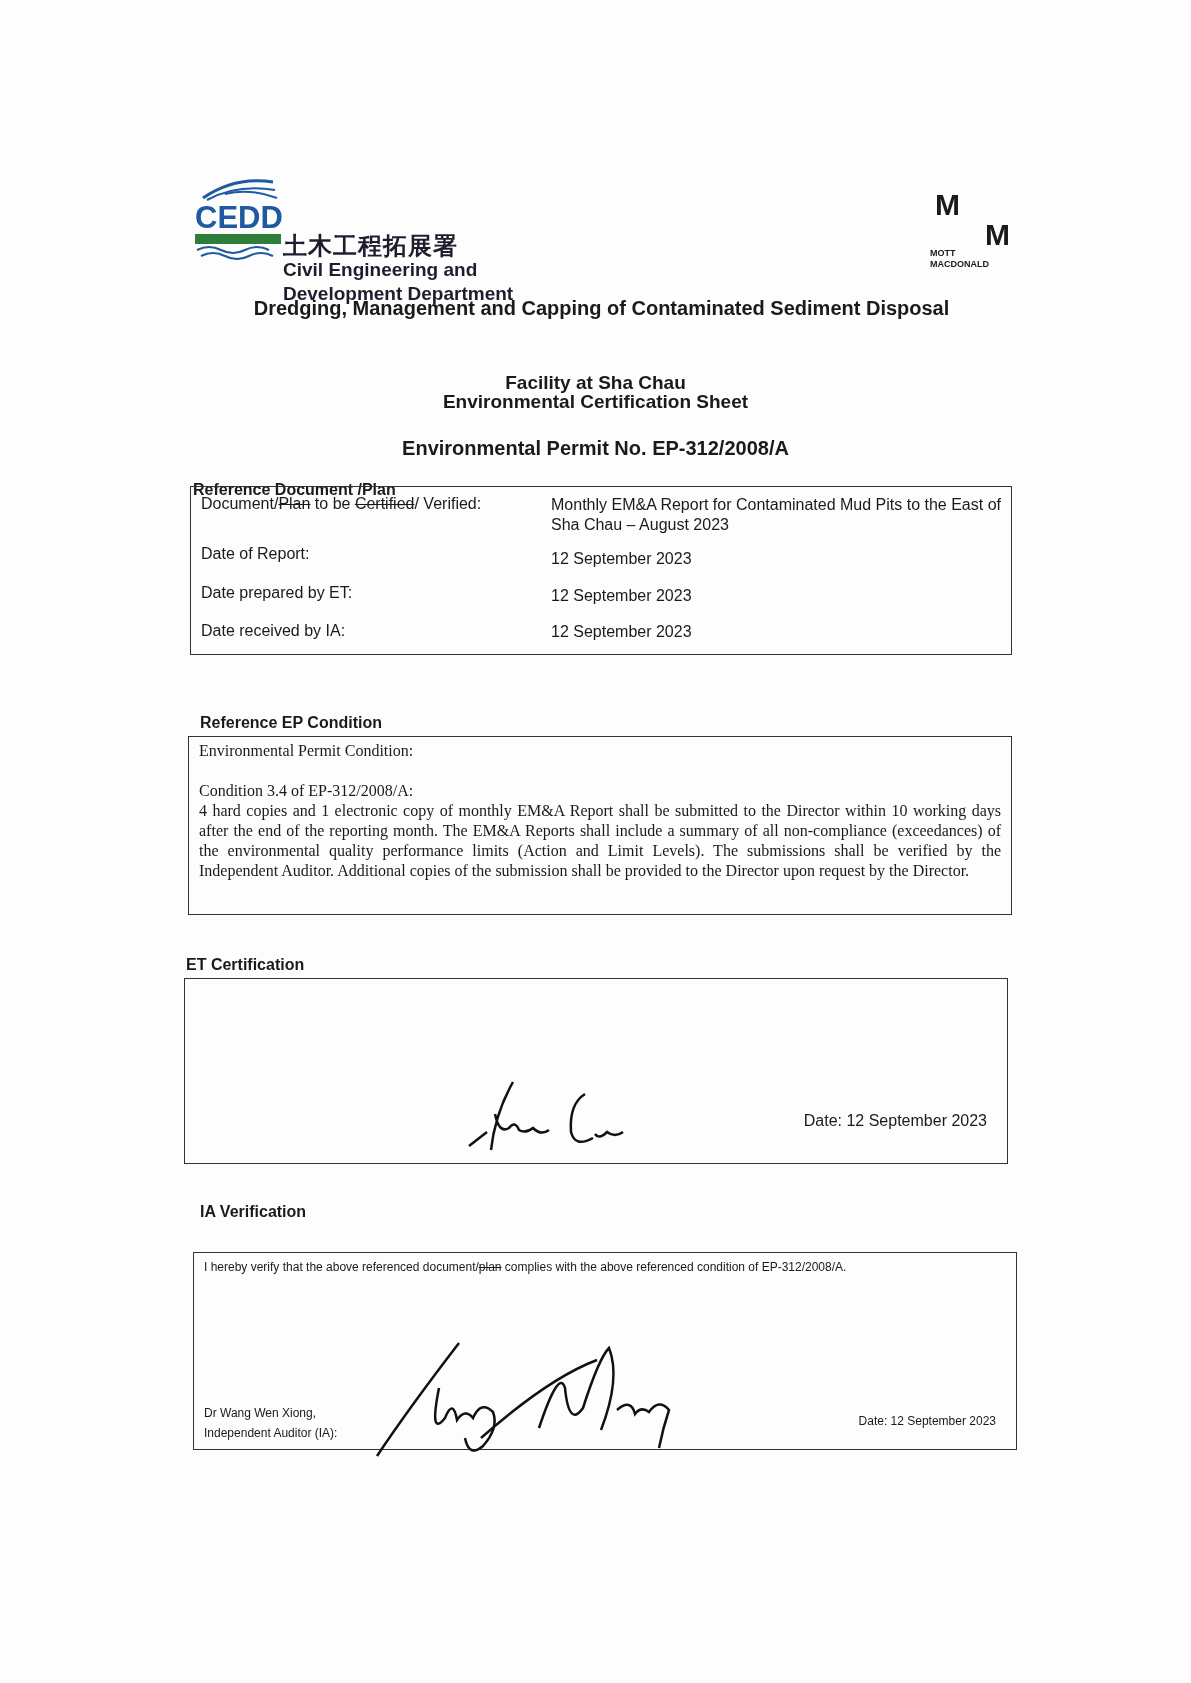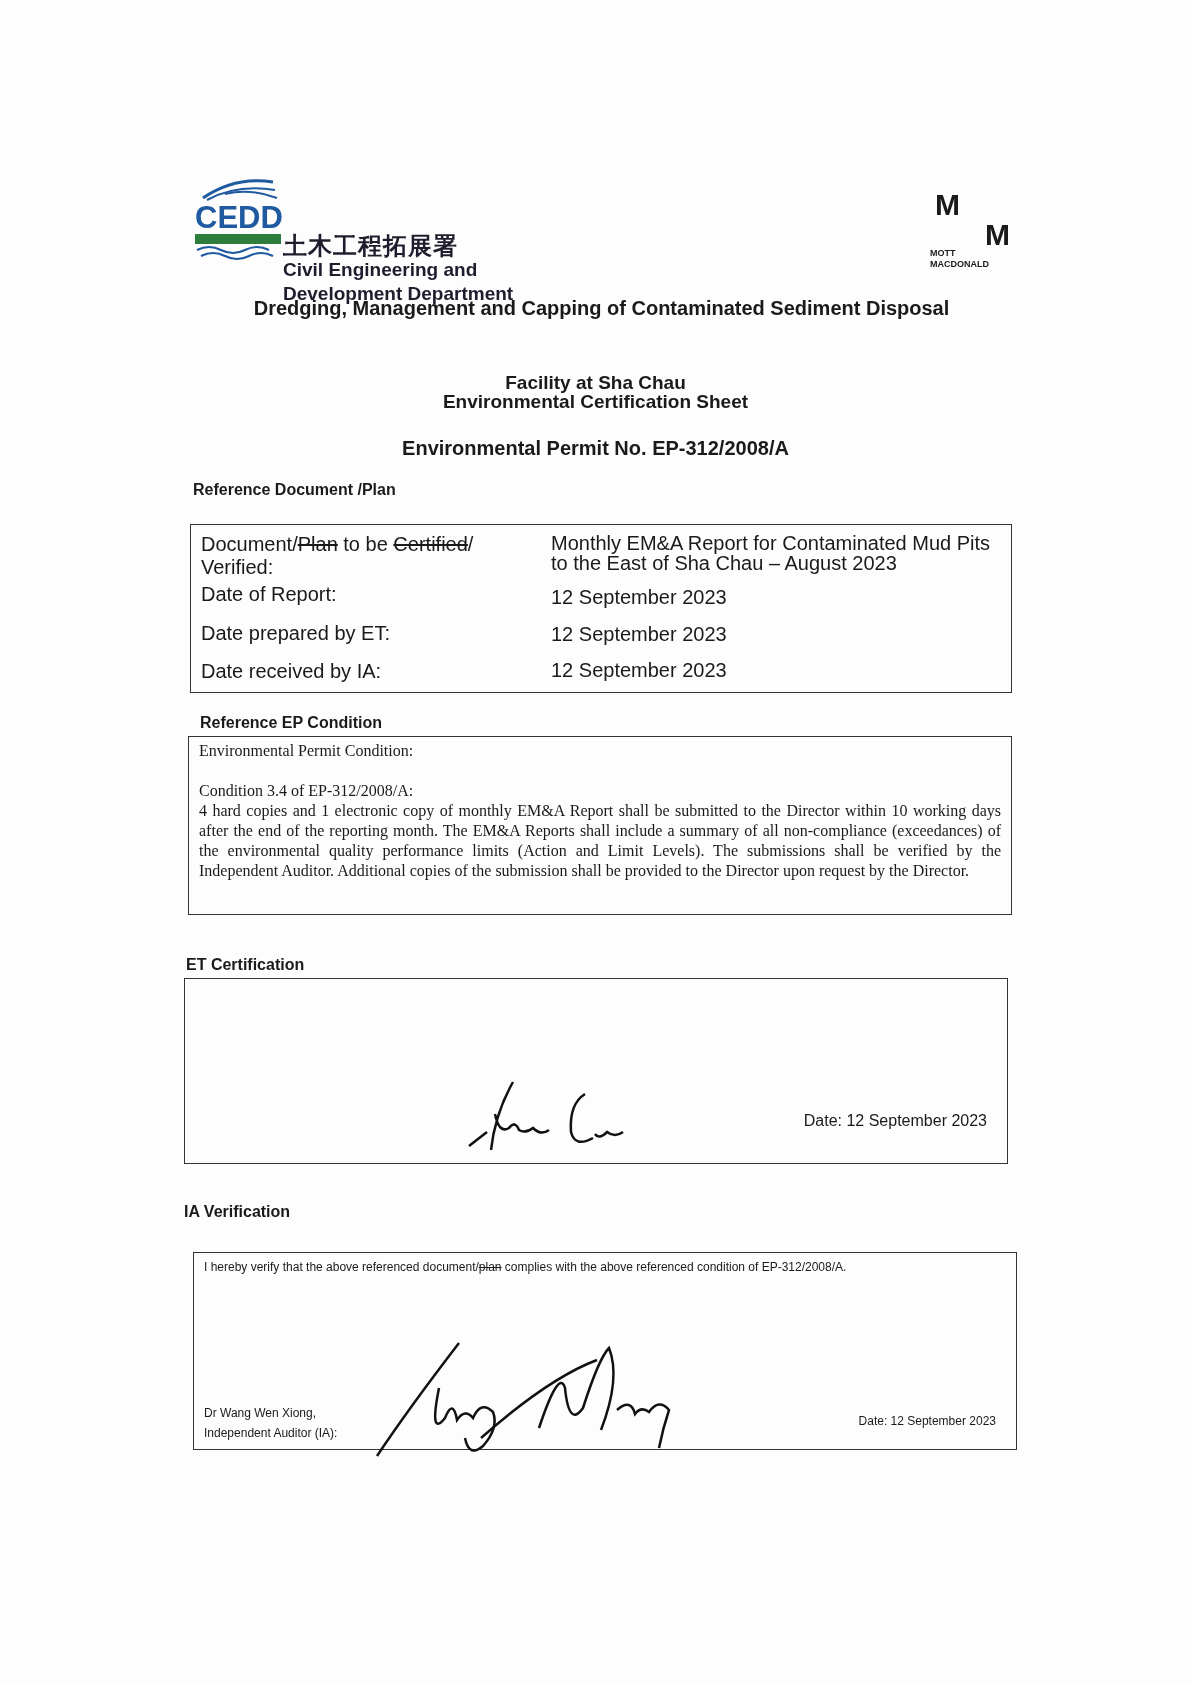--- a/index.html
+++ b/index.html
@@ -14,31 +14,31 @@
   .mm .m2 { position:absolute; left:55px; top:30px; font-size:30px; font-weight:bold; }
   .mm .nm { position:absolute; left:0; top:60px; font-size:9px; font-weight:bold; line-height:11px; }
   .title { left:0; width:1191px; text-align:center; font-weight:bold; font-size:20px; }
   .title.t1 { top:297px;padding-left:6px; }
   .title.t2 { top:344px; font-size:19px;margin-top:28px; }
   .title.t3 { top:391px; font-size:19px; }
   .title.t4 { top:437px; font-size:20px; }
   .sec-h { font-weight:bold; font-size:16px; }
   .box { border:1.5px solid #333; background:transparent; }
   .ref-h { left:193px; top:481px; }
-  .ref-box { left:190px; top:524px; width:820px; height:167px; font-size:20px; }
+  .ref-box { left:190px; top:486px; width:820px; height:167px; font-size:16px; }
   .row { position:absolute; left:10px; }
   .row .lbl { position:absolute; left:0; width:340px; }
   .row .val { position:absolute; left:350px; width:460px; line-height:20px; }
   .strike { text-decoration:line-through; }
   .ep-h { left:200px; top:714px; }
   .ep-box { left:188px; top:736px; width:822px; height:177px; font-size:16px; line-height:20px;font-family:Liberation Serif, serif; }
   .ep-box .inner { position:absolute; left:10px; top:4px; right:10px; text-align:justify; }
   .et-h { left:186px; top:956px; }
   .et-box { left:184px; top:978px; width:822px; height:184px; font-size:16px; line-height:20px; }
-  .ia-h { left:184px; top:1203px; }
+  .ia-h { left:200px; top:1203px; }
   .ia-box { left:193px; top:1226px; width:822px; height:196px; font-size:12px; line-height:20px;margin-top:26px; }
   .just { position:absolute; left:10px; right:10px; top:4px; text-align:justify; }
   .signer { position:absolute; left:10px; line-height:20px; }
   .date { position:absolute; right:20px; }
   .sig { position:absolute; }
 </style>
 </head>
 <body>
 
 <svg class="abs cedd-logo" viewBox="0 0 90 90">

